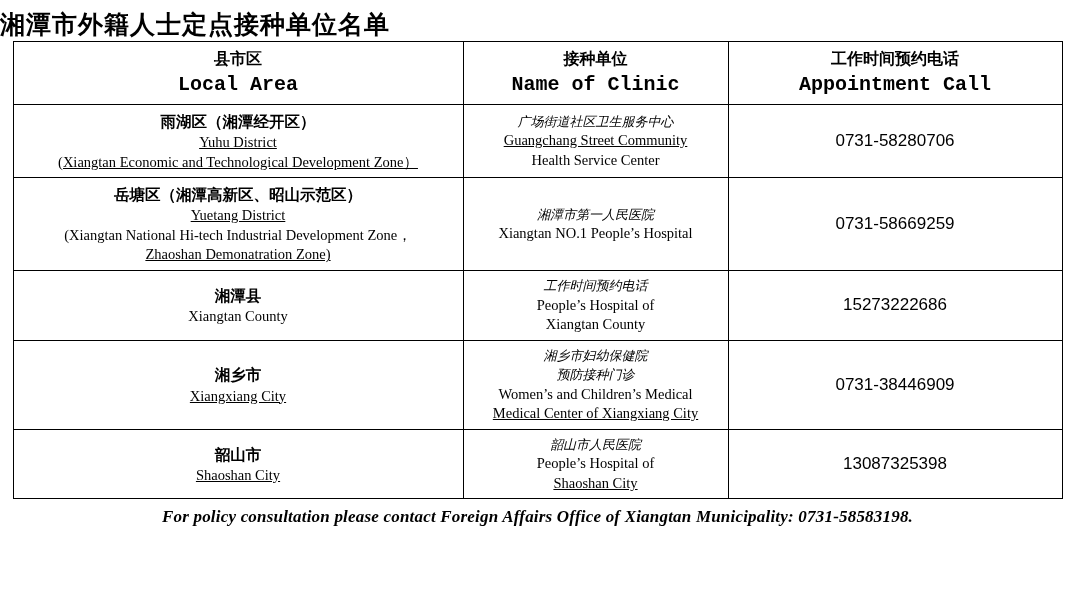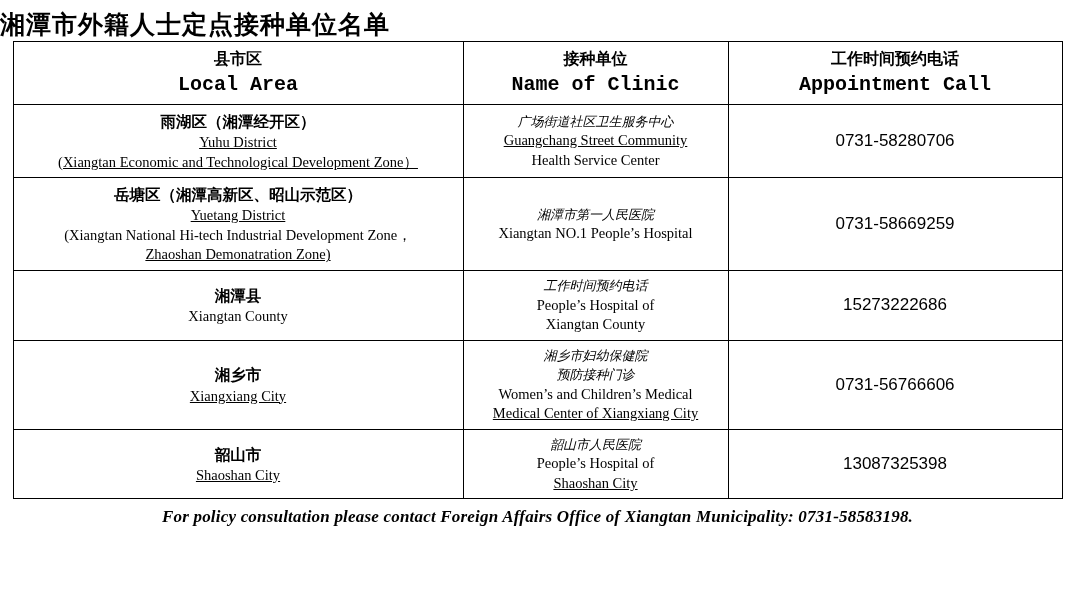--- a/index.html
+++ b/index.html
@@ -194,21 +194,21 @@
           <span class="line cell-zh">湘乡市</span>
           <span class="line cell-en u">Xiangxiang City</span>
         </td>
         <td>
           <span class="line cell-zh-reg">湘乡市妇幼保健院</span>
           <span class="line cell-zh-reg">预防接种门诊</span>
           <span class="line cell-en">Women’s and Children’s Medical</span>
           <span class="line cell-en u">Medical Center of Xiangxiang City</span>
         </td>
         <td>
-          <span class="line phone">0731-56766606</span>
+          <span class="line phone">0731-38446909</span>
         </td>
       </tr>
 
       <tr>
         <td>
           <span class="line cell-zh">韶山市</span>
           <span class="line cell-en u">Shaoshan City</span>
         </td>
         <td>
           <span class="line cell-zh-reg">韶山市人民医院</span>

